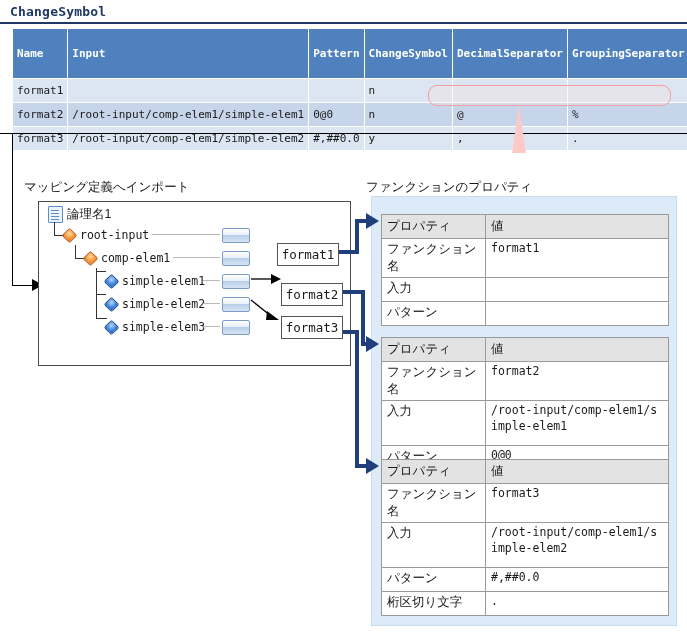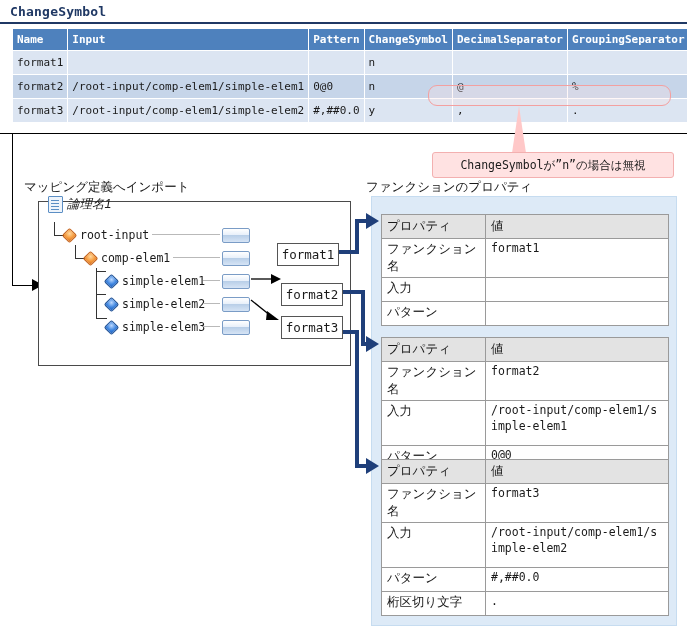--- a/index.html
+++ b/index.html
@@ -25,21 +25,21 @@
   }
   .fo-table{
     position:absolute;left:12px;top:29px;
     border-collapse:collapse;
     table-layout:fixed;
     font-family:"DejaVu Sans Mono","Liberation Mono",monospace;
     font-size:11px;
   }
   .fo-table th{
     background:#4e81bd;color:#ffffff;font-weight:bold;
-    text-align:left;padding:2px 4px;height:17px;
+    text-align:left;padding:16px 4px;height:17px;
     border:1px solid #ffffff;border-top:none;border-bottom:none;
     font-size:11px;
     white-space:nowrap;overflow:hidden;
   }
   .fo-table td{
     background:#c6d5e9;color:#1a1a1a;
     text-align:left;padding:2px 4px;height:19px;
     border:1px solid #ffffff;
     white-space:nowrap;overflow:hidden;
   }
@@ -207,32 +207,31 @@
         <td>y</td>
         <td>,</td>
         <td>.</td>
       </tr>
     </tbody>
   </table>
   <div class="fo-bottomline"></div>
 
   <div class="hl-ring"></div>
   <div class="callout-tail"></div>
-  <div class="callout">ChangeSymbolが”n”の場合は無視</div>
 
   <div class="feed-line-v"></div>
   <div class="feed-line-h"></div>
   <div class="feed-head"></div>
 
   <div class="cap cap-right">ファンクションのプロパティ</div>
   <div class="cap cap-left">マッピング定義へインポート</div>
 
   <div class="tree-box"></div>
 
-  <div class="tree-row" style="left:48px;top:196px;font-style:italic;">
+  <div class="tree-row" style="left:48px;top:206px;">
     <span class="doc-icon">
       <i style="top:3px"></i>
         <i style="top:6px"></i>
         <i style="top:9px"></i>
         <i style="top:12px"></i>
     </span>
     <span class="tree-label nm">論理名1</span>
   </div>
 
   <div class="elbow" style="left:54px;top:222px;width:10px;height:13px;"></div>

